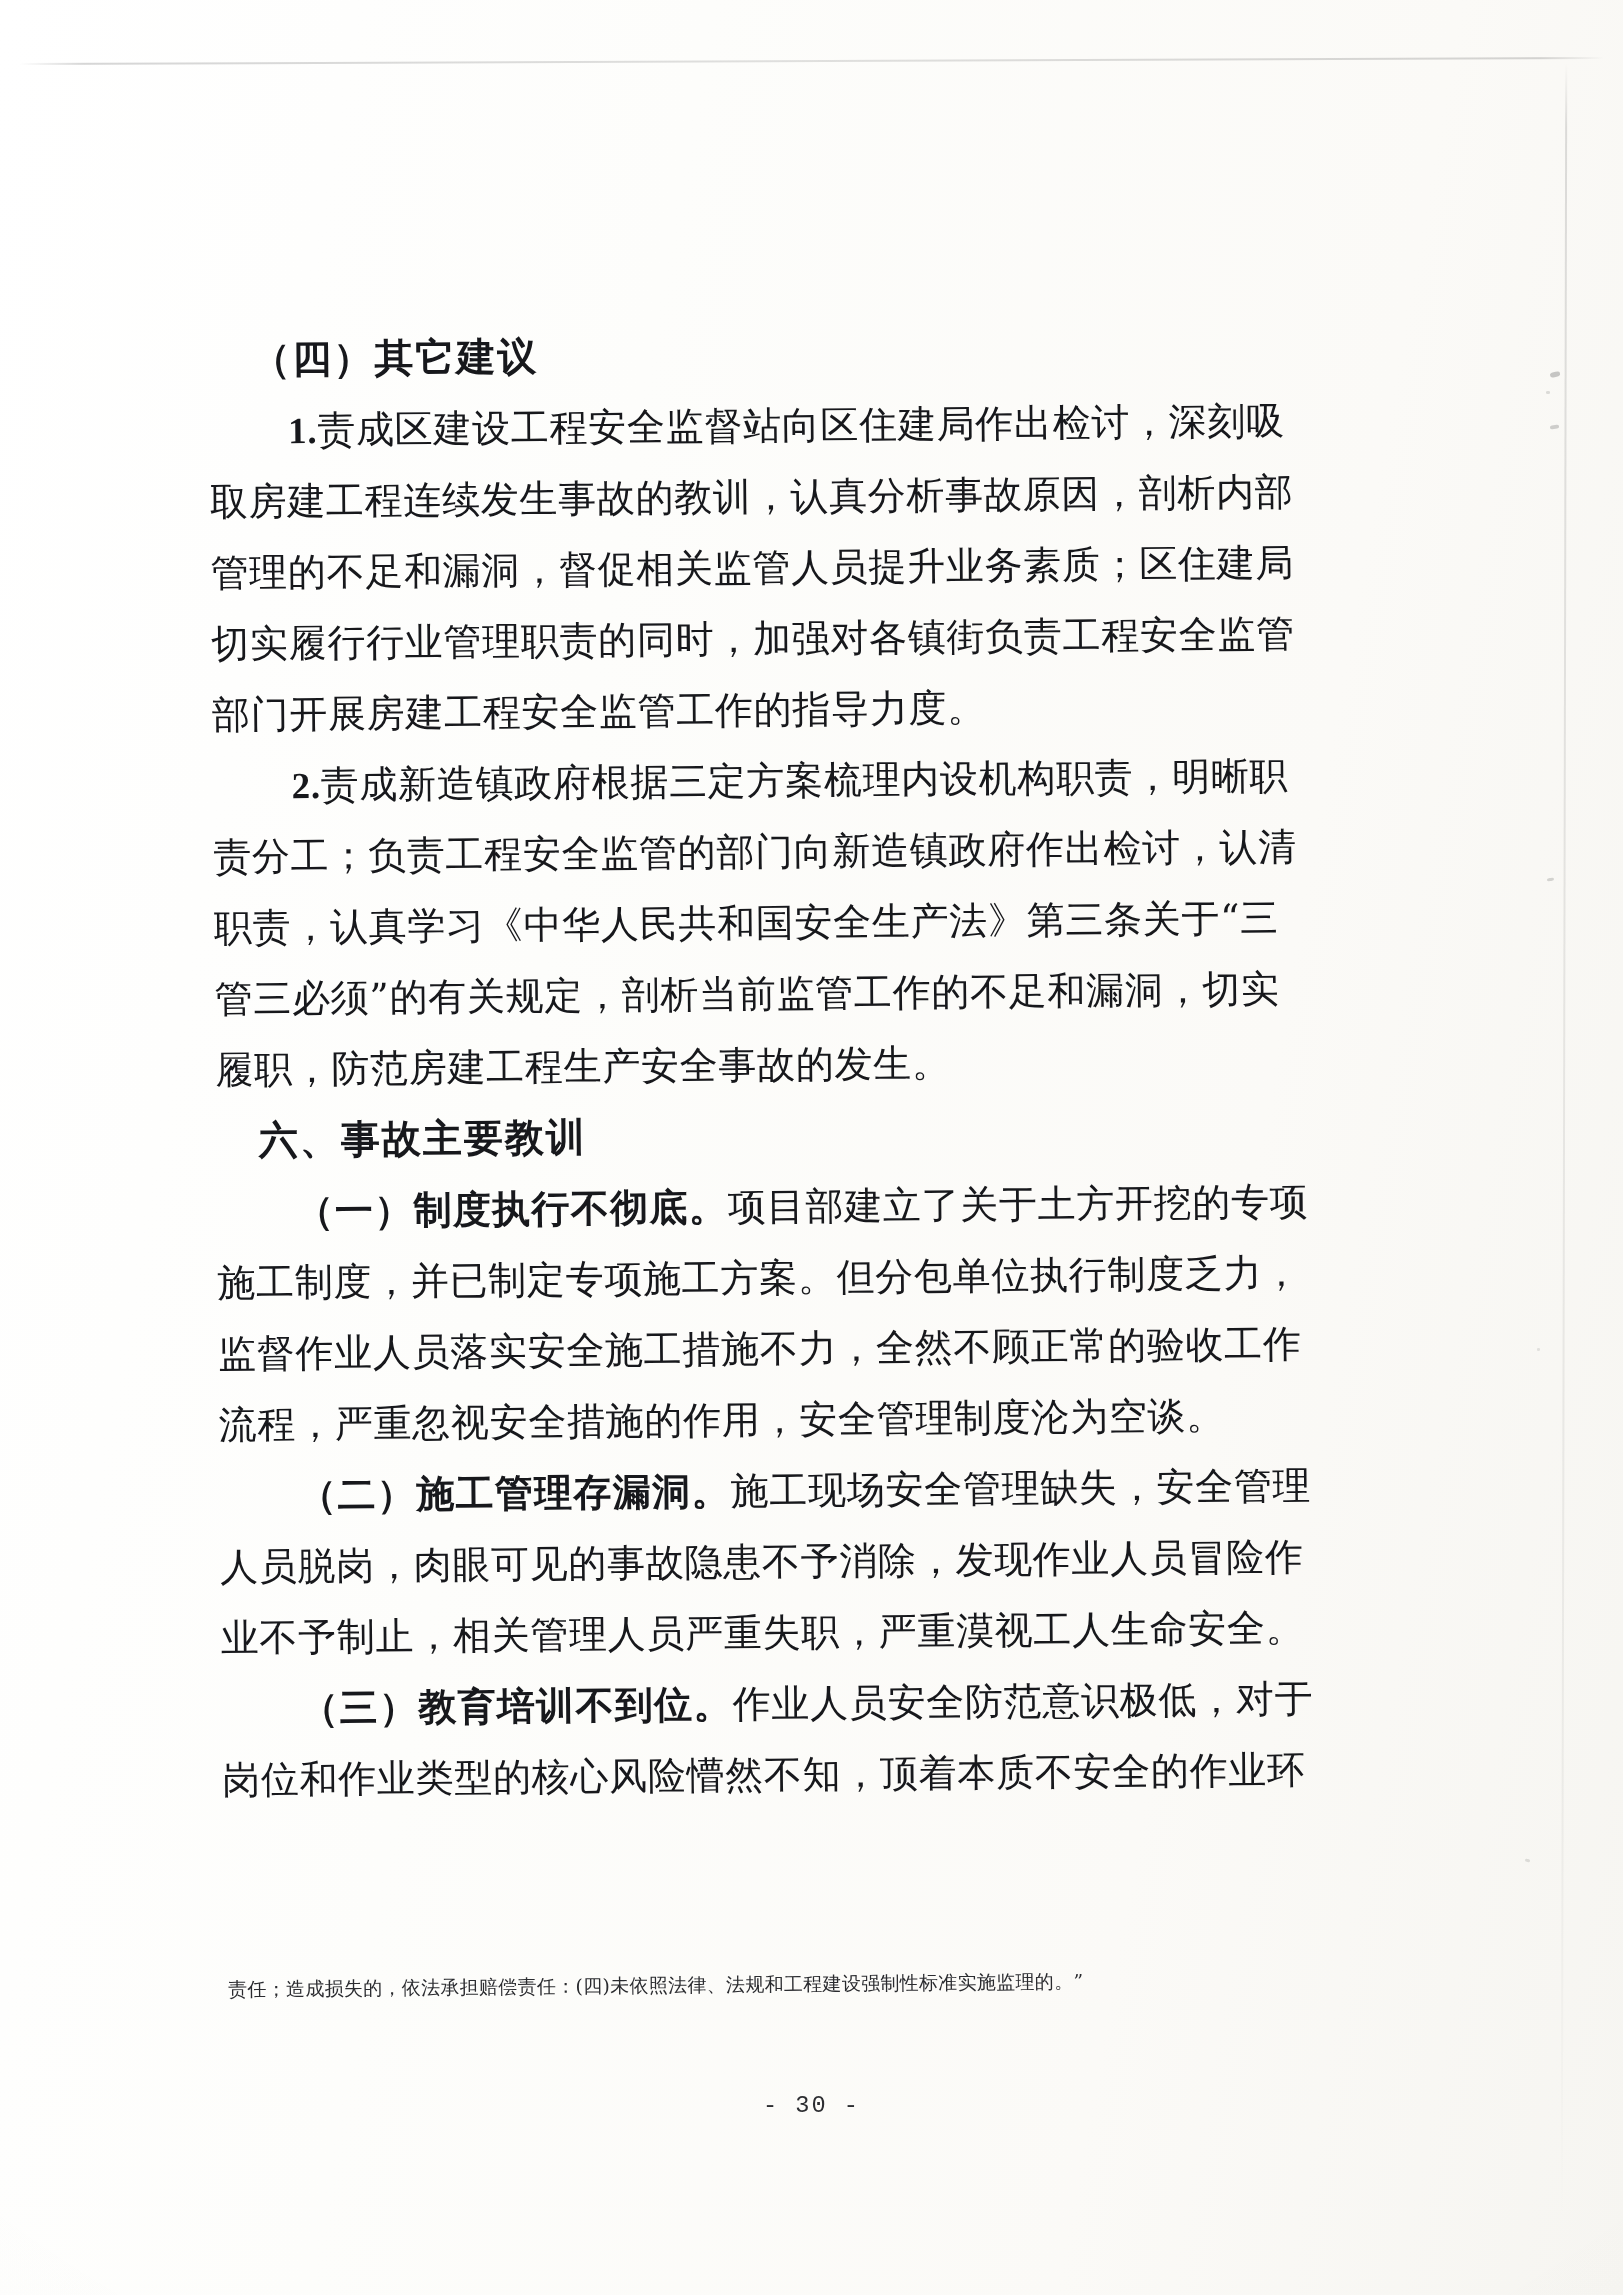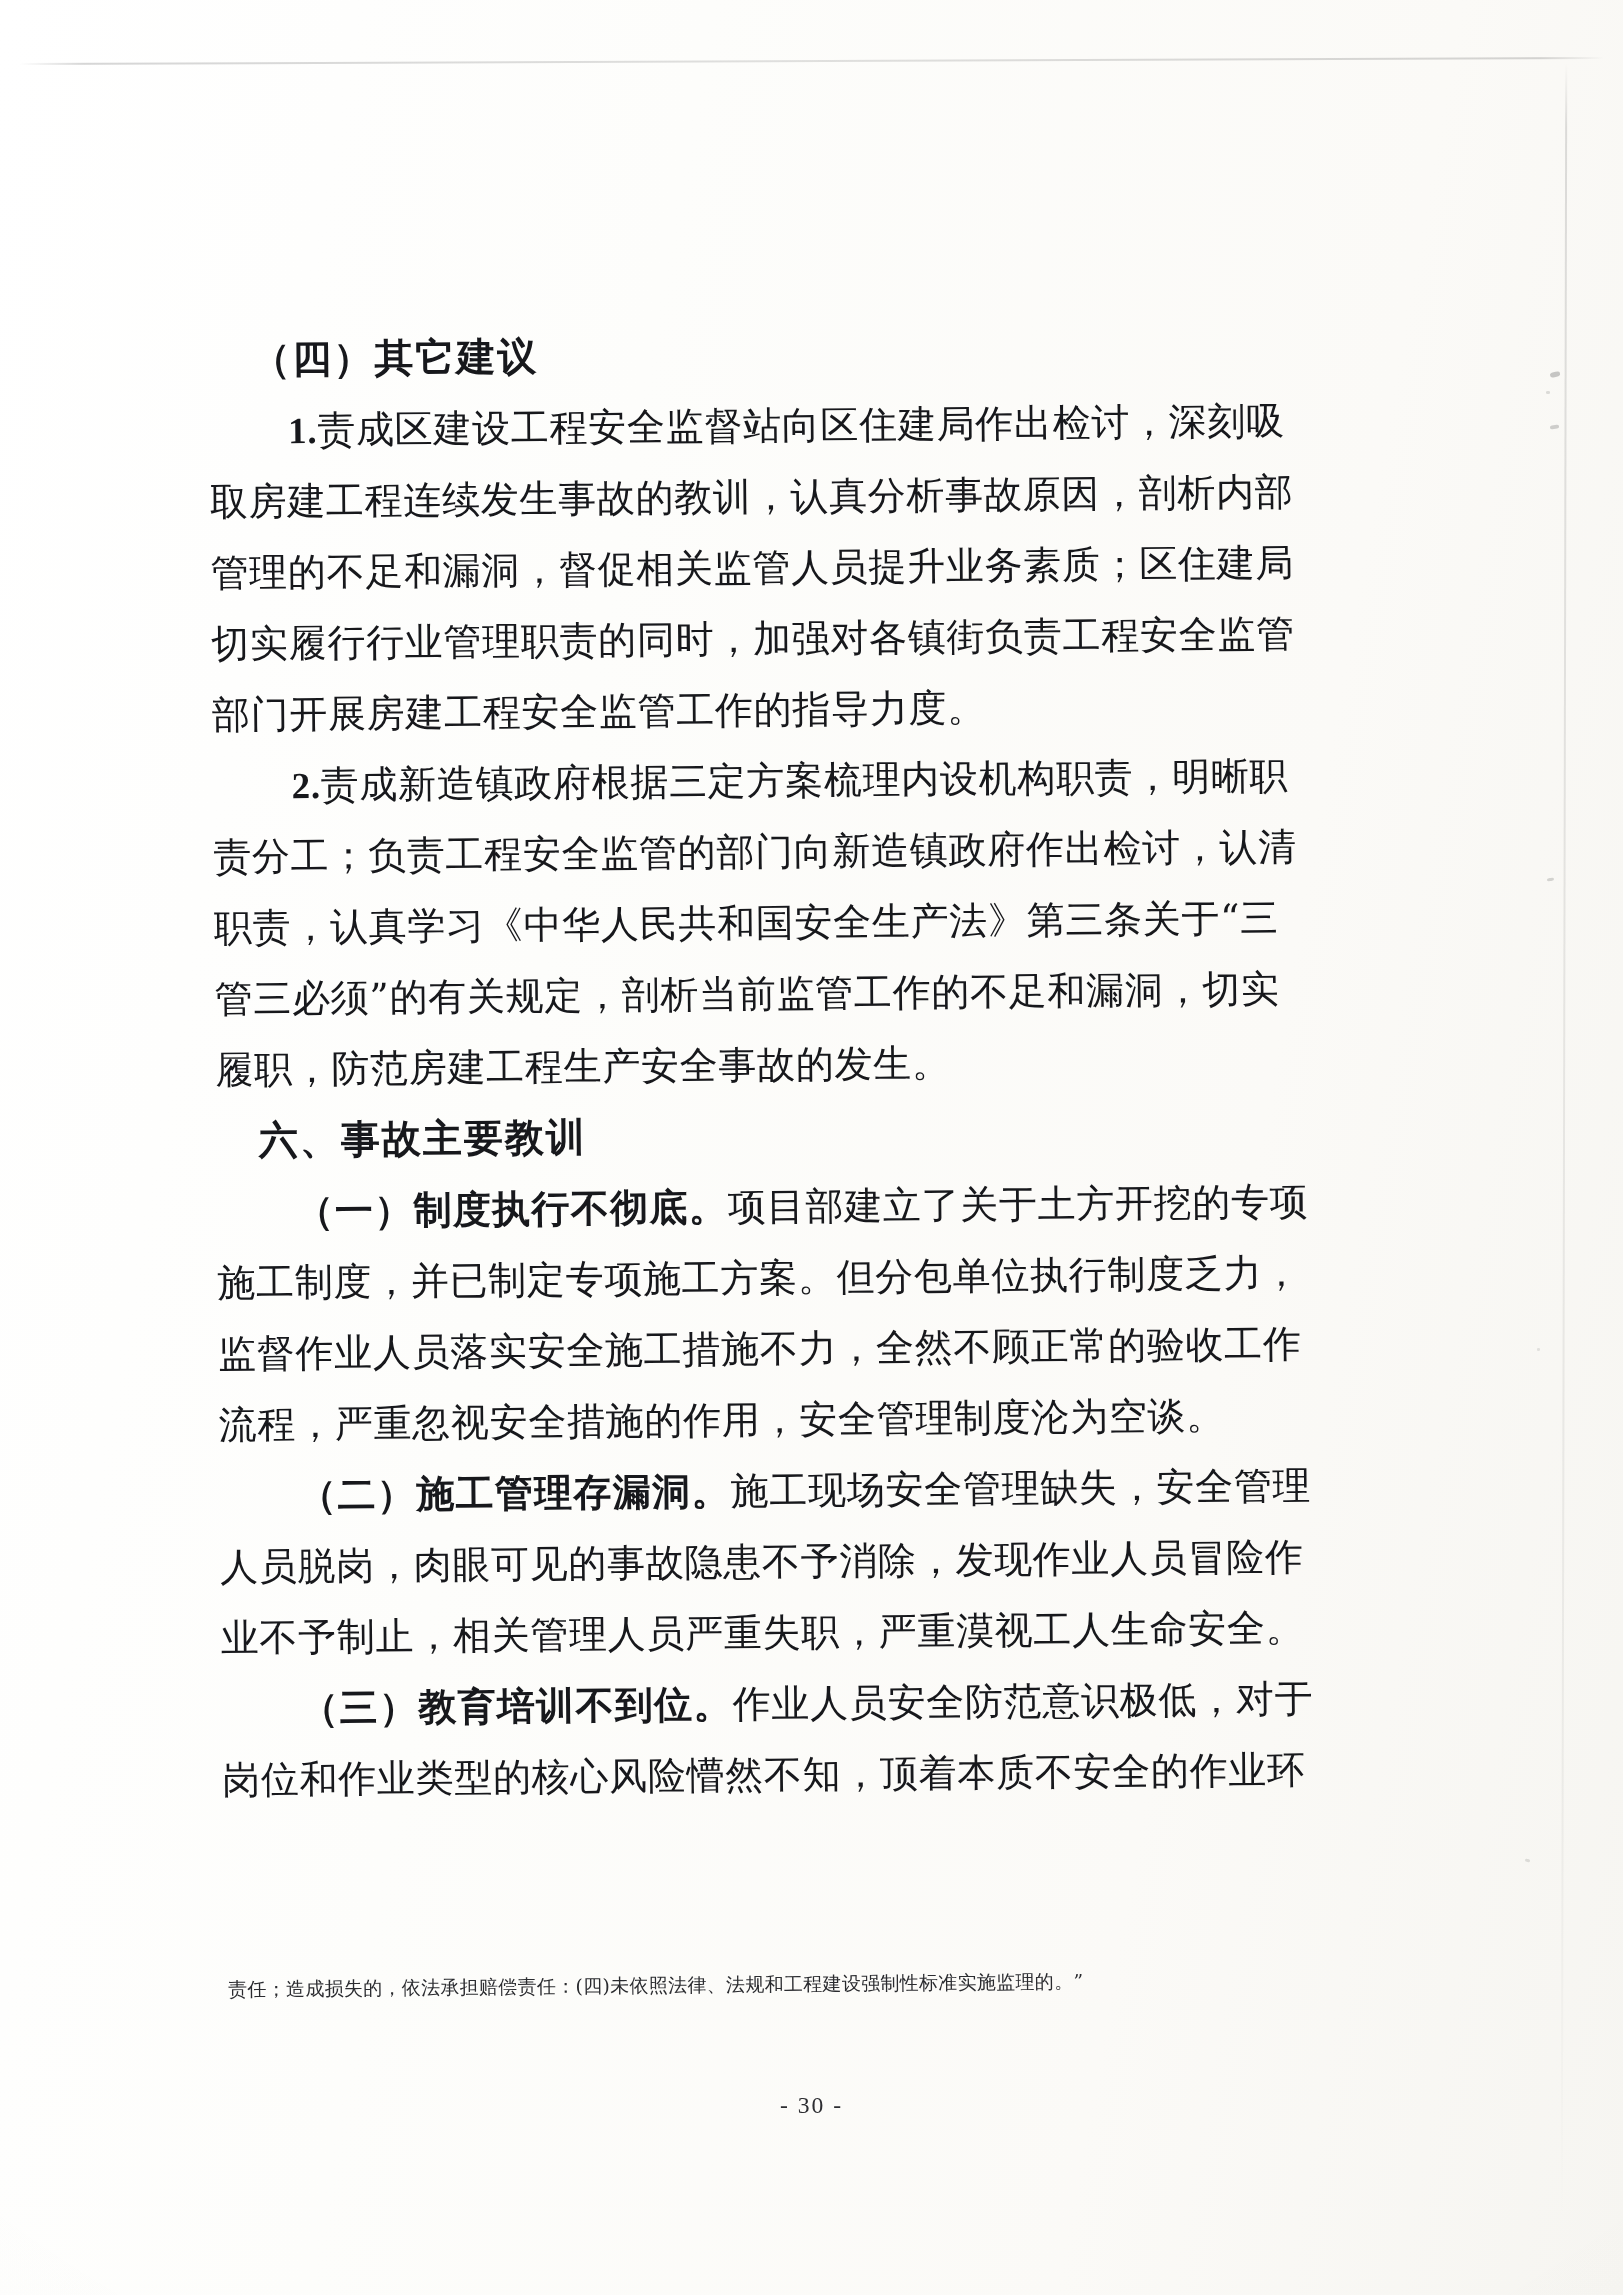--- a/index.html
+++ b/index.html
@@ -137,21 +137,21 @@
     white-space: pre;
   }
 
   
   .page-number {
     position: absolute;
     left: 0;
     right: 0;
     top: 2092px;
     text-align: center;
-    font-family: Liberation Serif, serif;
+    font-family: Liberation Mono, monospace;
     font-size: 23.6px;
     letter-spacing: 2px;
     color: #2c2d31;
   }
 </style>
 </head>
 <body>
 
 <div class="page">
 

